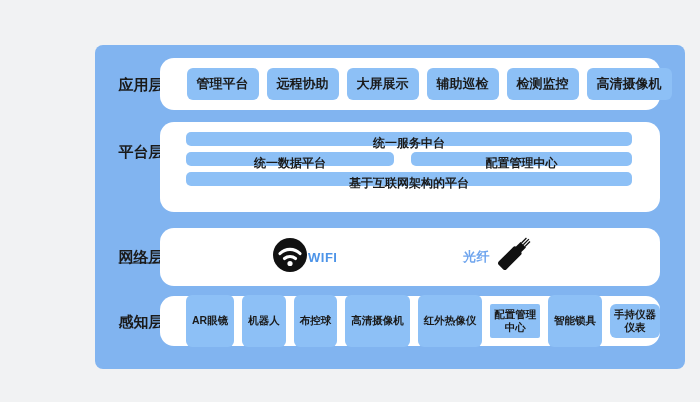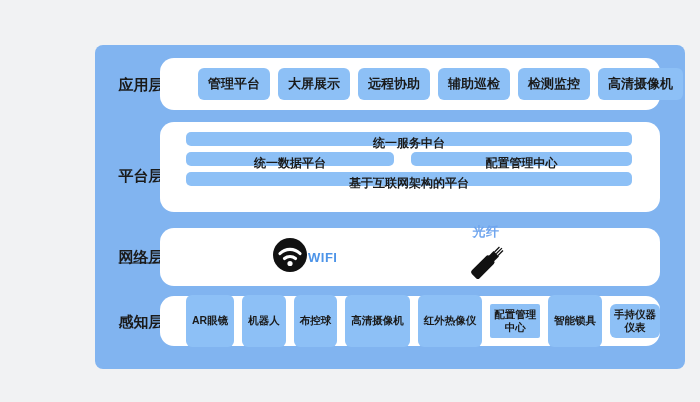--- a/index.html
+++ b/index.html
@@ -23,32 +23,32 @@
     position: absolute;
     left: 14px;
     width: 64px;
     text-align: center;
     font-size: 15px;
     font-weight: 600;
     color: #1a1a1a;
     transform: translateY(-50%);
   }
   .label-app        { top: 40px; }
-  .label-platform   { top: 131px; }
+  .label-platform   { top: 107px; }
   .label-network    { top: 212px; text-decoration: underline; }
   .label-perception { top: 277px; }
 
   .white-box {
     position: absolute;
     left: 65px;
     width: 500px;
     background: #ffffff;
     border-radius: 14px;
   }
-  .row-app        { top: 13px;  height: 52px; display: flex; align-items: center; padding-left: 38px; gap: 8px; }
+  .row-app        { top: 13px;  height: 52px; display: flex; align-items: center; padding-left: 38px; gap: 8px; justify-content: center; }
   .row-platform   { top: 77px;  height: 90px; padding: 10px 28px 0 26px; }
   .row-network    { top: 183px; height: 58px; }
   .row-perception { top: 251px; height: 50px; display: flex; align-items: center; padding-left: 26px; gap: 8px; }
 
   .app-box {
     background: #8dc0f6;
     border-radius: 6px;
     height: 32px;
     line-height: 32px;
     padding: 0 10px;
@@ -72,21 +72,21 @@
 
   .net-group {
     position: absolute;
     top: 50%;
     transform: translateY(-50%);
     display: flex;
     align-items: center;
     gap: 0;
   }
   .net-wifi  { left: 112px; }
-  .net-fiber { left: 303px; flex-direction: column; }
+  .net-fiber { left: 303px; }
   .net-label {
     font-size: 13px;
     font-weight: bold;
     letter-spacing: 0.5px;
   }
   .wifi-text  { color: #4d94e8; }
   .fiber-text { color: #6fa5ee; }
 
   .sense-box {
     background: #8dc0f6;
@@ -110,22 +110,22 @@
 
 <div class="panel">
 
   <div class="layer-label label-app">应用层</div>
   <div class="layer-label label-platform">平台层</div>
   <div class="layer-label label-network">网络层</div>
   <div class="layer-label label-perception">感知层</div>
 
   <div class="white-box row-app">
     <div class="app-box">管理平台</div>
+    <div class="app-box">远程协助</div>
     <div class="app-box">大屏展示</div>
-    <div class="app-box">远程协助</div>
     <div class="app-box">辅助巡检</div>
     <div class="app-box">检测监控</div>
     <div class="app-box">高清摄像机</div>
   </div>
 
   <div class="white-box row-platform">
     <div class="bar">统一服务中台</div>
     <div class="bar-split">
       <div class="bar bar-left">统一数据平台</div>
       <div class="bar bar-right">配置管理中心</div>

